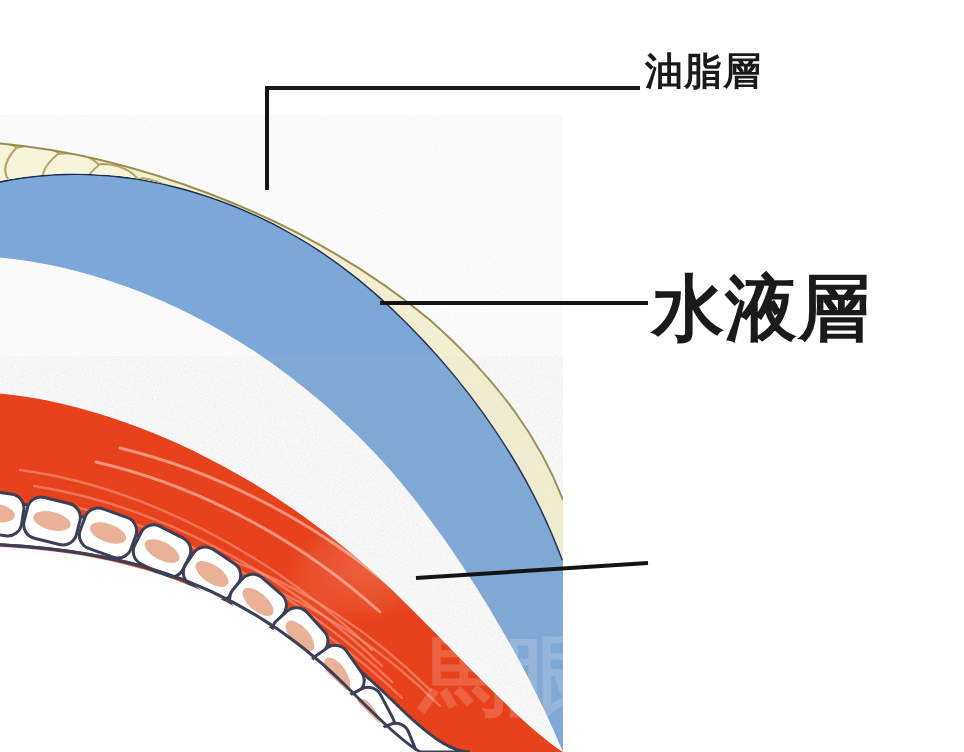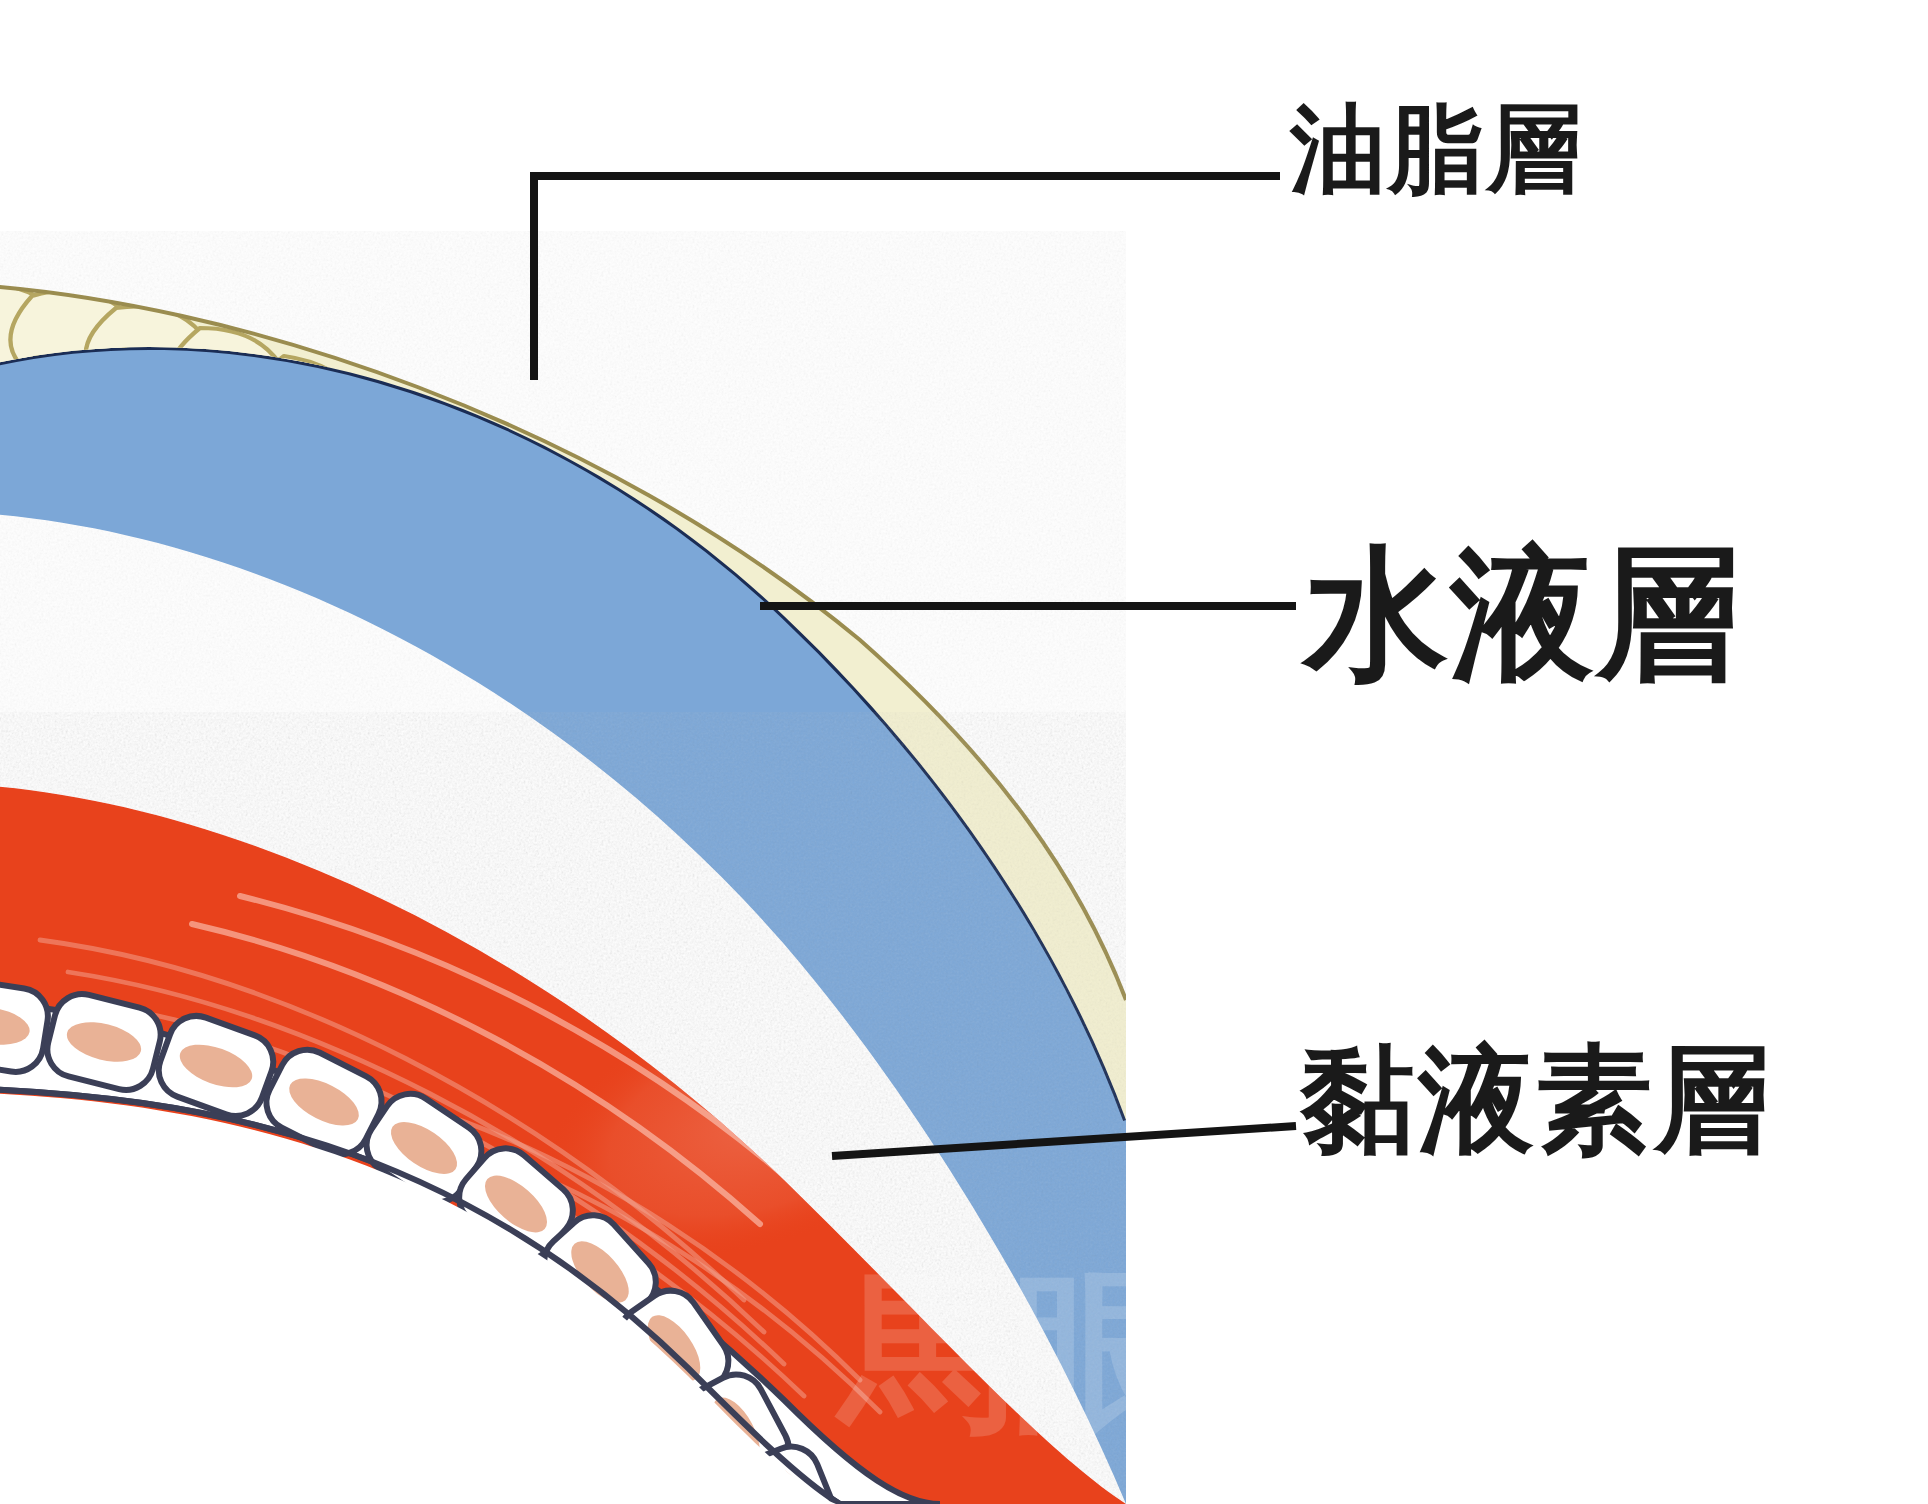--- a/index.html
+++ b/index.html
@@ -29,21 +29,21 @@
     font-family: "Liberation Sans", "DejaVu Sans", sans-serif;
     font-weight: 700;
     color: #1a1a1a;
     white-space: nowrap;
     letter-spacing: 1px;
     line-height: 1;
   }
   #label-lipid {
     left: 645px;
     top: 52px;
-    font-size: 48px;
+    font-size: 38px;
   }
   #label-aqueous {
     left: 652px;
     top: 272px;
     font-size: 72px;
   }
   #label-mucin {
     left: 650px;
     top: 522px;
     font-size: 58px;
@@ -228,15 +228,14 @@
       <path d="M 380 303 L 648 303"></path>
 
       <path d="M 416 578 L 648 563"></path>
     </g>
   </svg>
 
   <div class="label" id="label-lipid">油脂層</div>
 
   <div class="label" id="label-aqueous">水液層</div>
 
-  <div class="label" id="label-mucin">黏液素層</div>
 
 </div>
 
 </body></html>

